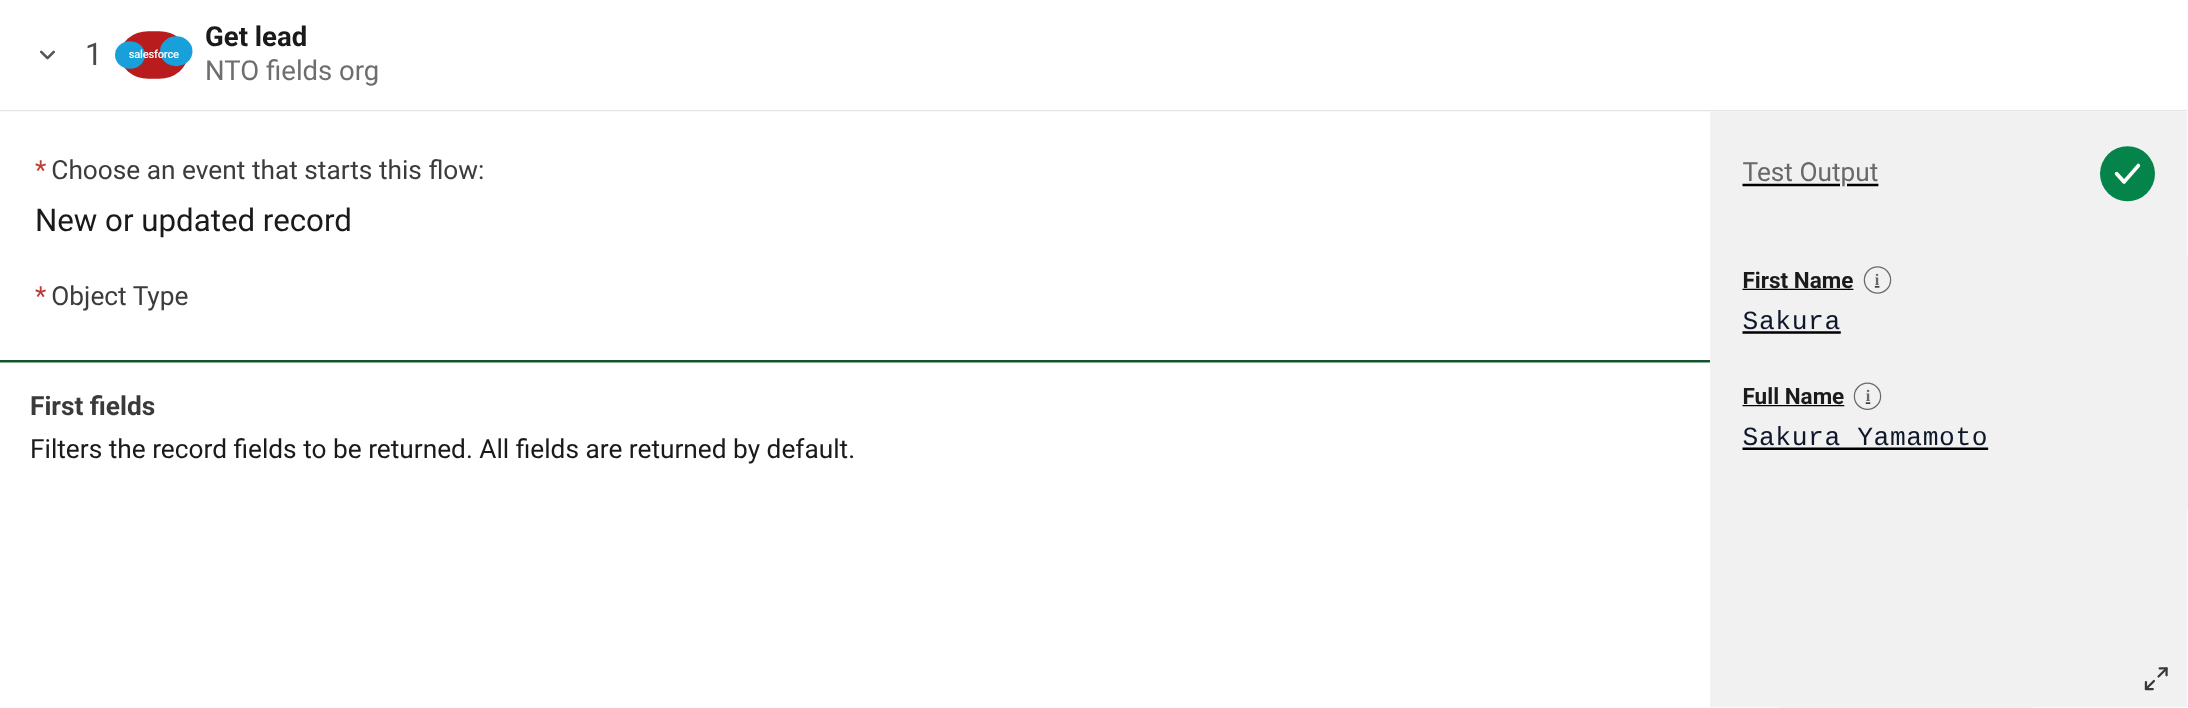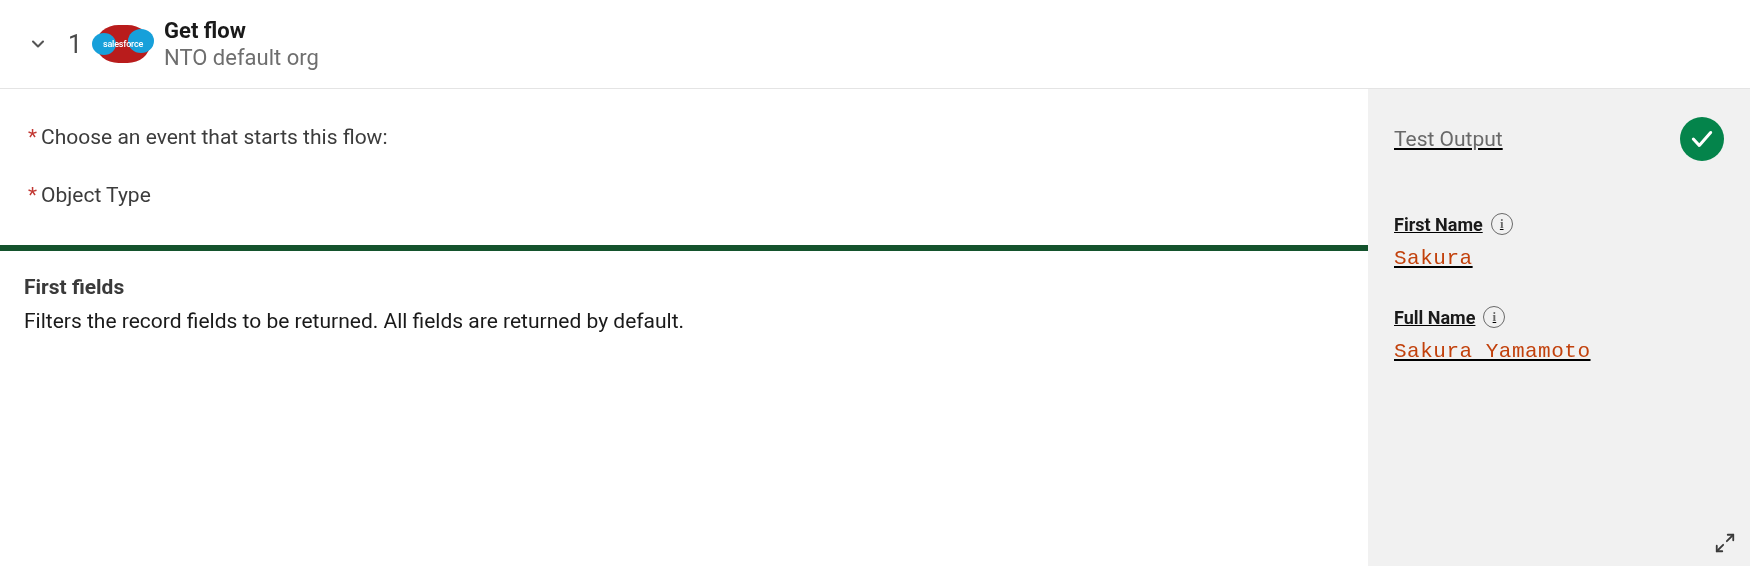--- a/index.html
+++ b/index.html
@@ -89,21 +89,21 @@
       flex: 1;
       min-height: 0;
     }
     .main-panel {
       flex: 1;
       display: flex;
       flex-direction: column;
     }
     .fields-block {
       padding: 36px 12px 20px 28px;
-      border-bottom: 6px solid #14532d;
+      border-bottom: 2px solid #14532d;
     }
     .field-group {
       margin-bottom: 34px;
     }
     .field-group:last-child { margin-bottom: 18px; }
     .field-label {
       font-size: 21px;
       color: #3c3c3c;
       margin-bottom: 14px;
     }
@@ -181,21 +181,21 @@
       justify-content: center;
       font-family: Georgia, serif;
       font-size: 13px;
       font-weight: 700;
       color: #696969;
       cursor: pointer;
     }
     .out-value {
       font-family: "SFMono-Regular", Consolas, "Liberation Mono", Menlo, monospace;
       font-size: 21px;
-      color: #c2410c;
+      color: #0f172a;
       letter-spacing: 0.5px;
     }
     .expand-icon {
       position: absolute;
       right: 14px;
       bottom: 12px;
       width: 22px;
       height: 22px;
       cursor: pointer;
     }
@@ -207,30 +207,31 @@
   <div class="chevron">
     <svg width="20" height="20" viewBox="0 0 24 24" fill="none" stroke="#555" stroke-width="2.5" stroke-linecap="round" stroke-linejoin="round">
         <polyline points="6 9 12 15 18 9"></polyline>
       </svg>
   </div>
   <div class="step-number">1</div>
   <div class="sf-badge">
     <span class="sf-badge-text">salesforce</span>
   </div>
   <div class="header-titles">
-    <div class="header-title">Get flow</div>
-    <div class="header-subtitle">NTO default org</div>
+    <div class="header-title">Get lead</div>
+    <div class="header-subtitle">NTO fields org</div>
   </div>
 </div>
 
 <div class="content-row">
   <div class="main-panel">
     <div class="fields-block">
       <div class="field-group">
         <div class="field-label"><span class="req-star">*</span><span>Choose an event that starts this flow:</span></div>
+        <div class="field-value">New or updated record</div>
       </div>
       <div class="field-group">
         <div class="field-label"><span class="req-star">*</span><span>Object Type</span></div>
       </div>
     </div>
     <div class="section-block">
       <div class="section-heading">First fields</div>
       <div class="section-desc">Filters the record fields to be returned. All fields are returned by default.</div>
     </div>
   </div>

